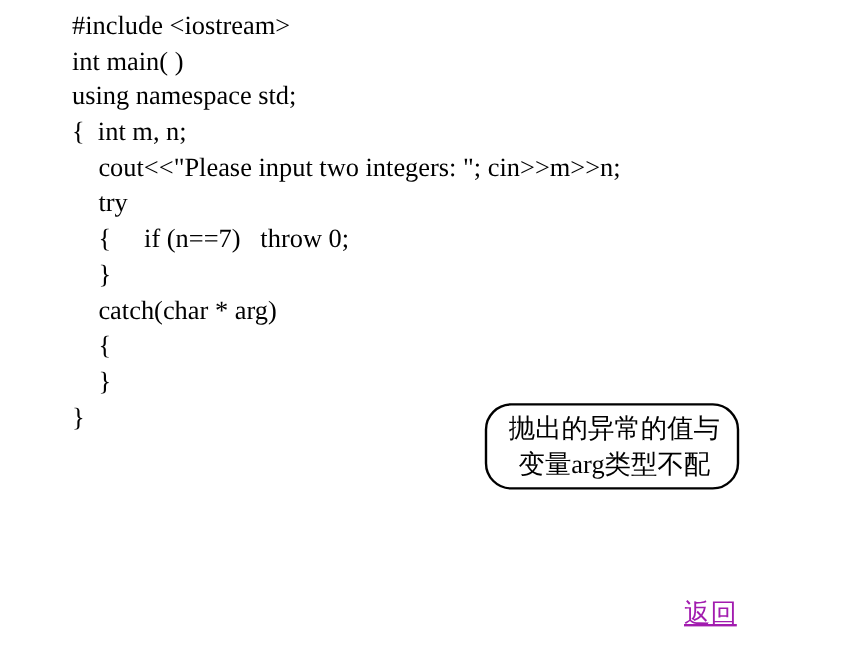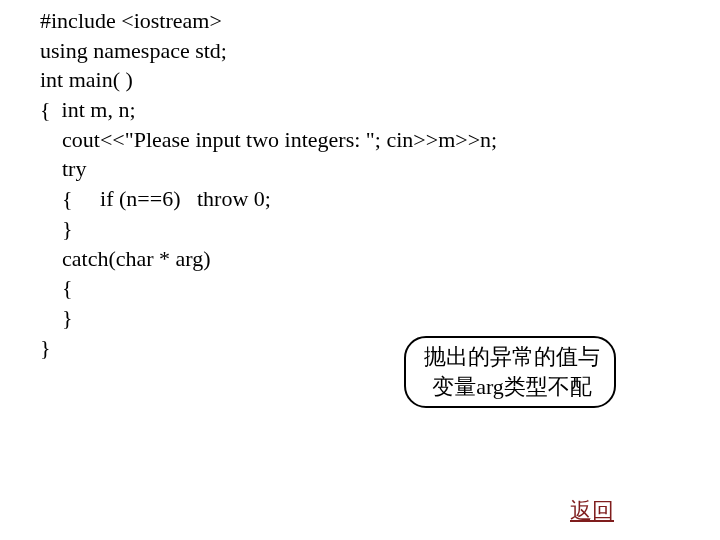--- a/index.html
+++ b/index.html
@@ -9,21 +9,21 @@
     height: 540px;
     background: #ffffff;
     font-family: "Times New Roman", serif;
     font-size: 22px;
     line-height: 1.35;
     color: #000000;
     position: relative;
   }
   .page {
     position: absolute;
-    left: 40px;
+    left: 60px;
     top: 6px;
     width: 624px;
     height: 528px;
   }
   .line {
     white-space: pre;
   }
   .bold {
     font-weight: normal;
   }
@@ -39,37 +39,37 @@
     background: #ffffff;
     text-align: center;
     font-size: 22px;
     line-height: 1.35;
     box-sizing: border-box;
   }
   .return-link {
     position: absolute;
     left: 570px;
     top: 496px;
-    color: #7f1d1d;
+    color: #a21caf;
     text-decoration: underline;
     font-size: 22px;
     cursor: pointer;
   }
 </style>
 </head>
 <body>
 
 <div class="page">
   <div class="line">#include &lt;iostream&gt;</div>
+  <div class="line">int main( )</div>
   <div class="line">using namespace std;</div>
-  <div class="line">int main( )</div>
   <div class="line">{  int m, n;</div>
   <div class="line">    cout&lt;&lt;"Please input two integers: "; cin&gt;&gt;m&gt;&gt;n;</div>
   <div class="line"><span>    </span><span class="bold">try</span></div>
-  <div class="line"><span>    {     if (n==6)   </span><span class="bold">throw</span><span> 0;</span></div>
+  <div class="line"><span>    {     if (n==7)   </span><span class="bold">throw</span><span> 0;</span></div>
   <div class="line">    }</div>
   <div class="line"><span>    </span><span class="bold">catch</span><span>(char * arg)</span></div>
   <div class="line">    {</div>
   <div class="line">    }</div>
   <div class="line">}</div>
 </div>
 
 <div class="callout">
   <div>抛出的异常的值与</div>
   <div>变量arg类型不配</div>

